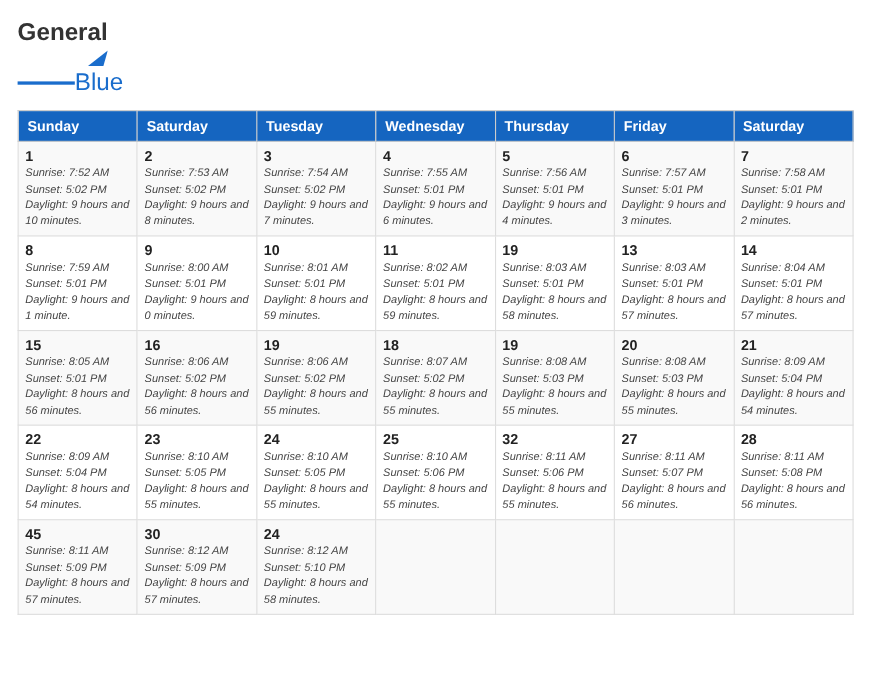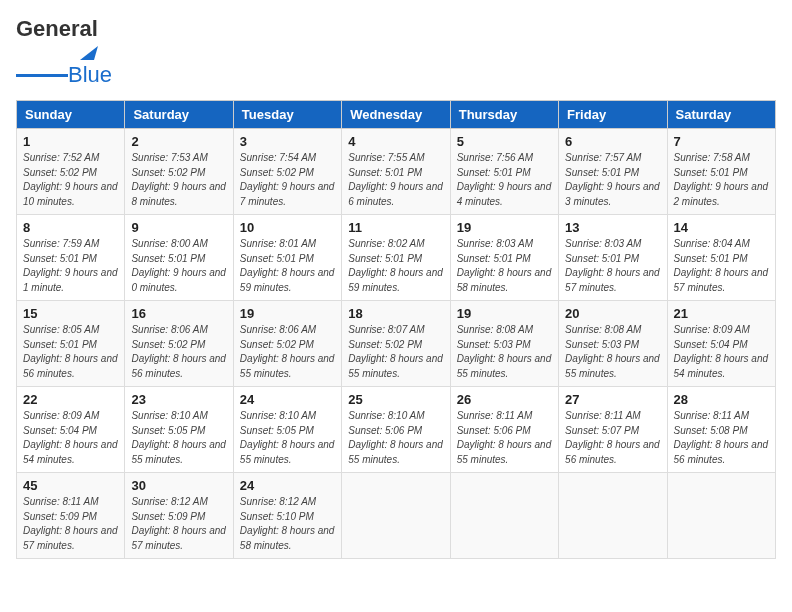--- a/index.html
+++ b/index.html
@@ -311,21 +311,21 @@
         </td>
         <td>
           <span class="day-num">25</span>
           <div class="day-info">
             Sunrise: 8:10 AM<br>
             Sunset: 5:06 PM<br>
             Daylight: 8 hours and 55 minutes.
           </div>
         </td>
         <td>
-          <span class="day-num">26</span>
+          <span class="day-num">32</span>
           <div class="day-info">
             Sunrise: 8:11 AM<br>
             Sunset: 5:06 PM<br>
             Daylight: 8 hours and 55 minutes.
           </div>
         </td>
         <td>
           <span class="day-num">27</span>
           <div class="day-info">
             Sunrise: 8:11 AM<br>

